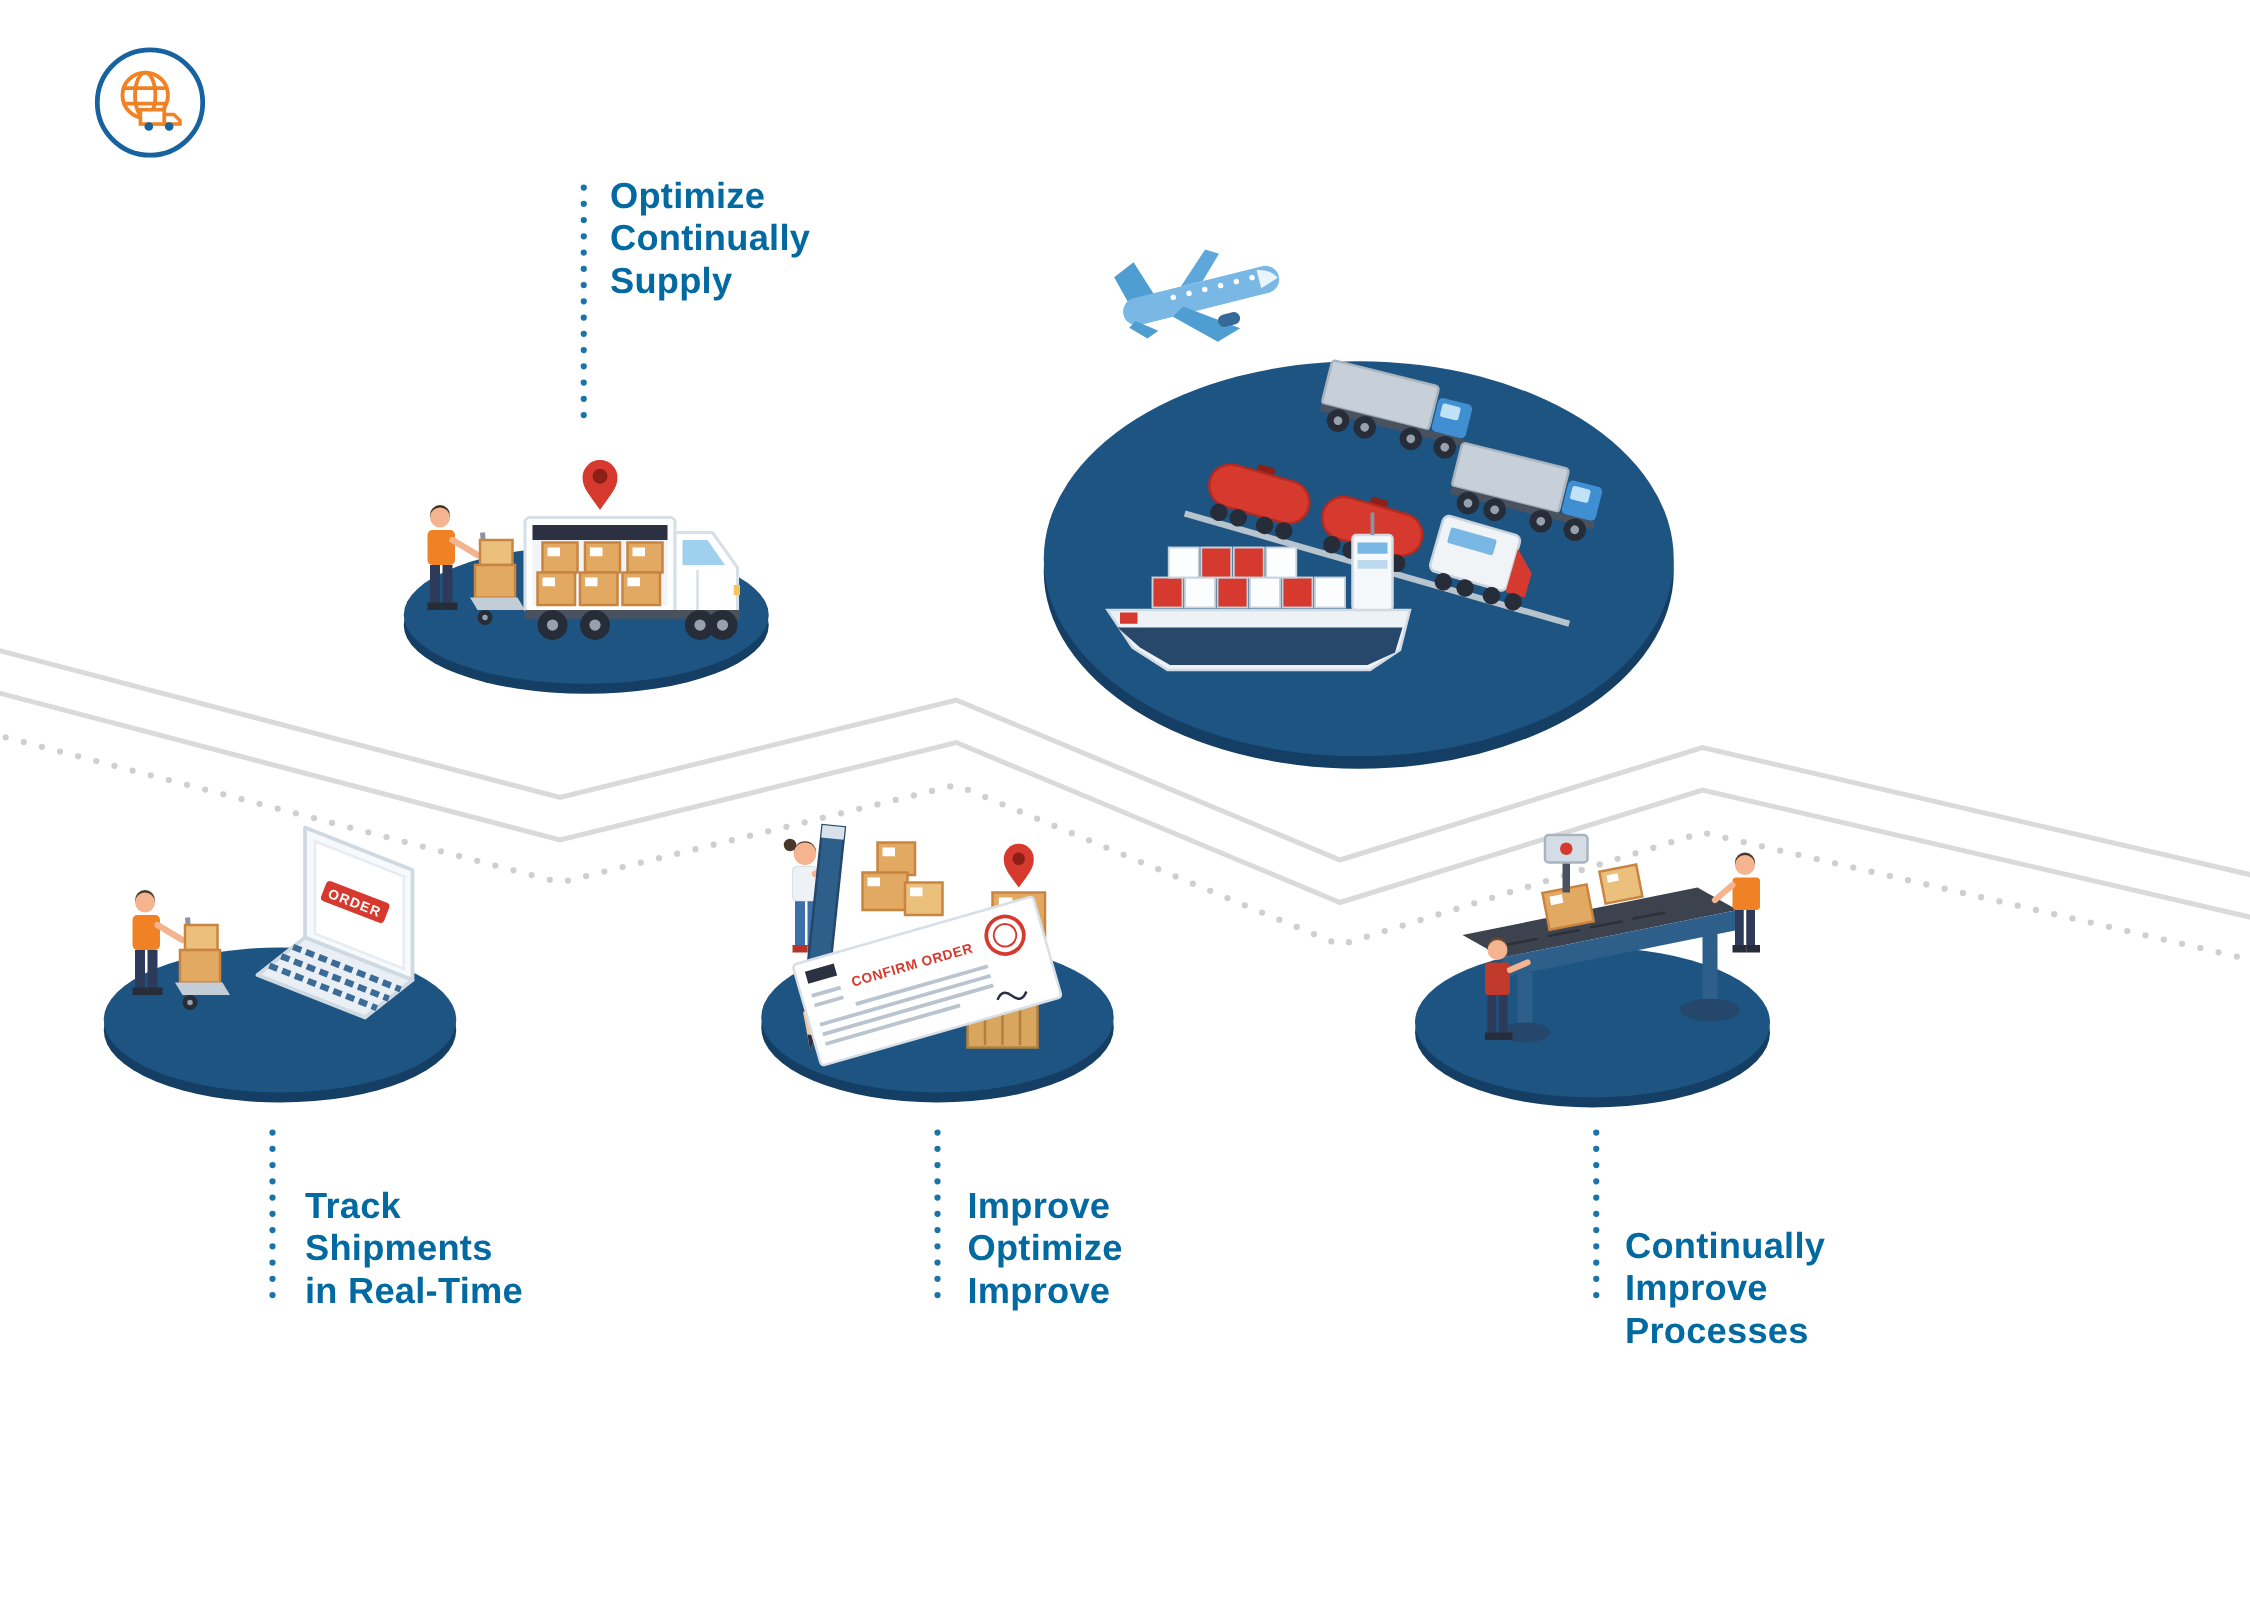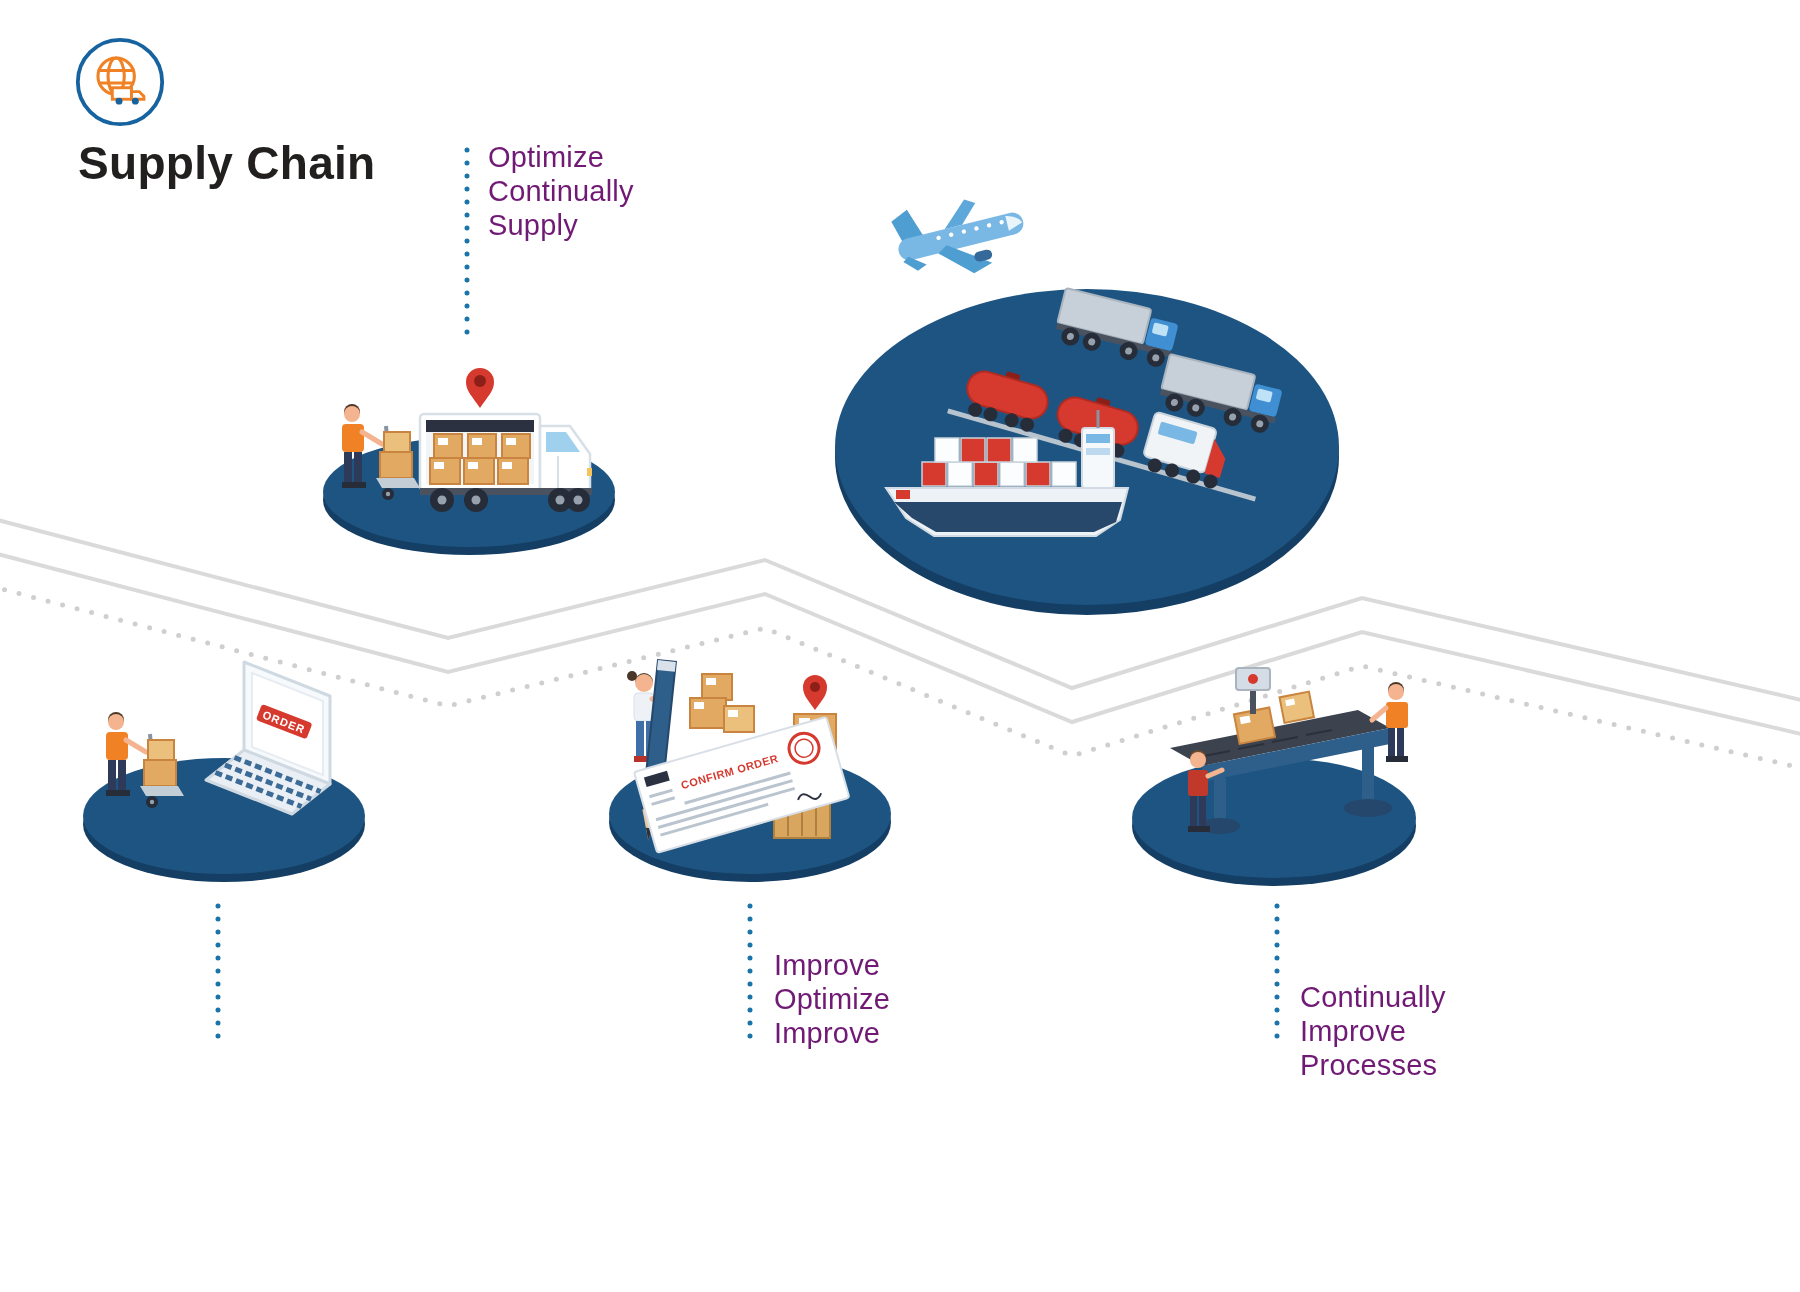--- a/index.html
+++ b/index.html
@@ -7,21 +7,21 @@
     position:relative; width:1800px; height:1292px; background:#ffffff;
     overflow:hidden; font-family:"Liberation Sans", sans-serif;
   }
   .routes, .connectors { position:absolute; left:0; top:0; width:1800px; height:1292px; pointer-events:none; }
   .logo { position:absolute; left:74px; top:36px; width:92px; height:92px; }
   .title {
     position:absolute; left:78px; top:138px; margin:0;
     font-size:46px; font-weight:bold; color:#221f1f; line-height:1.12; letter-spacing:0.3px;
   }
   .step-label {
-    position:absolute; color:#701a75; font-weight:normal;
+    position:absolute; color:#0369a1; font-weight:bold;
     font-size:29px; line-height:1.18; letter-spacing:0.2px;
   }
   .scene { position:absolute; }
   svg text { font-family:"Liberation Sans", sans-serif; }
 </style>
 </head>
 <body>
 
 <div class="canvas">
 
@@ -43,34 +43,38 @@
       <g>
         <rect x="40" y="54" width="20" height="12" fill="#ffffff" stroke="#f08124" stroke-width="3"></rect>
         <path d="M60,58 h8 l5,5 v3 h-13 z" fill="#ffffff" stroke="#f08124" stroke-width="3"></path>
         <circle cx="47" cy="68" r="3.6" fill="#1663a0"></circle>
         <circle cx="64" cy="68" r="3.6" fill="#1663a0"></circle>
       </g>
     </svg>
   </div>
 
   <h1 class="title">
-    <div>Supply Chain</div>
   </h1>
 
   <svg class="connectors" viewBox="0 0 1800 1292">
     <line x1="467" y1="150" x2="467" y2="340" stroke="#1a74a8" stroke-width="5" stroke-dasharray="0 13" stroke-linecap="round"></line>
     <line x1="218" y1="906" x2="218" y2="1046" stroke="#1a74a8" stroke-width="5" stroke-dasharray="0 13" stroke-linecap="round"></line>
     <line x1="750" y1="906" x2="750" y2="1046" stroke="#1a74a8" stroke-width="5" stroke-dasharray="0 13" stroke-linecap="round"></line>
     <line x1="1277" y1="906" x2="1277" y2="1046" stroke="#1a74a8" stroke-width="5" stroke-dasharray="0 13" stroke-linecap="round"></line>
   </svg>
 
   <div class="step-label" style="left:488px; top:140px;">
     <div>Optimize</div>
     <div>Continually</div>
     <div>Supply</div>
+  </div>
+  <div class="step-label" style="left:244px; top:948px;">
+    <div>Track</div>
+    <div>Shipments</div>
+    <div>in Real-Time</div>
   </div>
   <div class="step-label" style="left:774px; top:948px;">
     <div>Improve</div>
     <div>Optimize</div>
     <div>Improve</div>
   </div>
   <div class="step-label" style="left:1300px; top:980px;">
     <div>Continually</div>
     <div>Improve</div>
     <div>Processes</div>

